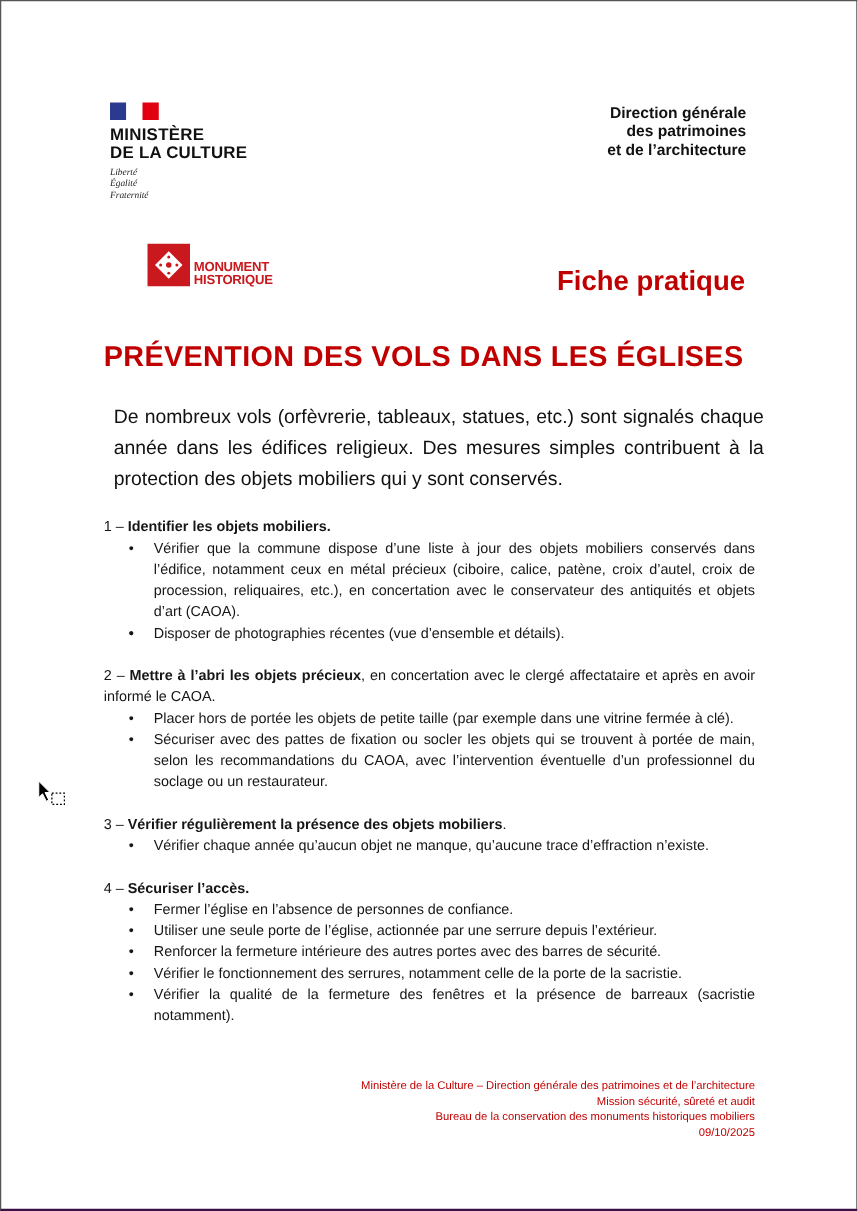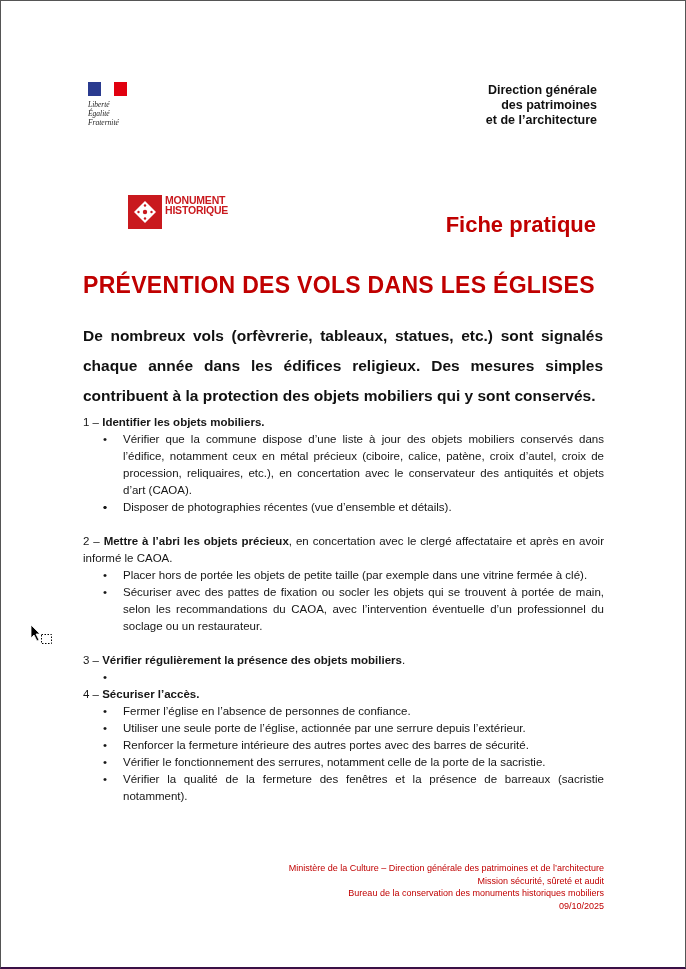--- a/index.html
+++ b/index.html
@@ -15,29 +15,29 @@
     .logo-ministere { position: absolute; left: 88px; top: 82px; width: 130px; }
     .flag { display: flex; width: 39px; height: 14px; }
     .flag .b { width: 13px; background: #2a3b8f; }
     .flag .w { width: 13px; background: #ffffff; }
     .flag .r { width: 13px; background: #e1000f; }
     .min-title { font-weight: bold; font-size: 13.5px; line-height: 14px; margin-top: 5px; letter-spacing: 0.2px; color: #111; }
     .devise { font-family: "Liberation Serif", serif; font-style: italic; font-size: 7.5px; line-height: 9px; margin-top: 4px; color: #222; }
 
     .dg { position: absolute; right: 89px; top: 83px; text-align: right; font-weight: bold; font-size: 12.5px; line-height: 15px; color: #111; }
 
-    .mh { position: absolute; left: 88px; top: 195px; display: flex; align-items: flex-start; padding-left: 40px; }
+    .mh { position: absolute; left: 78px; top: 195px; display: flex; align-items: flex-end; padding-left: 40px; }
     .mh-box { width: 34px; height: 34px; background: #c9191e; display: flex; align-items: center; justify-content: center; }
     .mh-text { margin-left: 3px; color: #c9191e; font-weight: bold; font-size: 10.5px; line-height: 10px; letter-spacing: -0.2px; }
 
     .fiche { position: absolute; right: 90px; top: 212px; color: #c00000; font-weight: bold; font-size: 22px; }
 
     .title { position: absolute; left: 83px; top: 272px; color: #c00000; font-weight: bold; font-size: 23px; letter-spacing: 0.3px; }
 
-    .intro { position: absolute; left: 83px; top: 321px; width: 520px; font-weight: bold; font-size: 15.5px; line-height: 30px; text-align: justify; color: #111; }
+    .intro { position: absolute; left: 91px; top: 321px; width: 520px; font-weight: normal; font-size: 15.5px; line-height: 25px; text-align: justify; color: #111; }
 
     .content { position: absolute; left: 83px; top: 414px; width: 521px; font-size: 11.5px; line-height: 17px; color: #161616; }
     .section { margin-bottom: 17px; }
     .sec-head { text-align: justify; }
     .sec-head b { font-weight: bold; }
     ul { margin: 0; padding: 0; list-style: none; }
     li { position: relative; padding-left: 40px; text-align: justify; }
     li .bullet { position: absolute; left: 20px; top: 0; }
 
     .footer { position: absolute; right: 82px; top: 862px; text-align: right; color: #c00000; font-size: 9px; line-height: 12.5px; }
@@ -47,20 +47,24 @@
 </head>
 <body>
 
 <div class="frame"></div>
 
 <div class="logo-ministere">
   <div class="flag">
     <div class="b"></div>
       <div class="w"></div>
       <div class="r"></div>
+  </div>
+  <div class="min-title">
+    <div>MINISTÈRE</div>
+    <div>DE LA CULTURE</div>
   </div>
   <div class="devise">
     <div>Liberté</div>
     <div>Égalité</div>
     <div>Fraternité</div>
   </div>
 </div>
 
 <div class="dg">
   <div>Direction générale</div>
@@ -106,21 +110,21 @@
     <div class="sec-head"><span>2 – </span><b>Mettre à l’abri les objets précieux</b><span>, en concertation avec le clergé affectataire et après en avoir informé le CAOA.</span></div>
     <ul>
       <li><span class="bullet">•</span><span>Placer hors de portée les objets de petite taille (par exemple dans une vitrine fermée à clé).</span></li>
       <li><span class="bullet">•</span><span>Sécuriser avec des pattes de fixation ou socler les objets qui se trouvent à portée de main, selon les recommandations du CAOA, avec l’intervention éventuelle d’un professionnel du soclage ou un restaurateur.</span></li>
     </ul>
   </div>
 
   <div class="section">
     <div class="sec-head"><span>3 – </span><b>Vérifier régulièrement la présence des objets mobiliers</b><span>.</span></div>
     <ul>
-      <li><span class="bullet">•</span></li>
+      <li><span class="bullet">•</span><span>Vérifier chaque année qu’aucun objet ne manque, qu’aucune trace d’effraction n’existe.</span></li>
     </ul>
   </div>
 
   <div class="section">
     <div class="sec-head"><span>4 – </span><b>Sécuriser l’accès.</b><span></span></div>
     <ul>
       <li><span class="bullet">•</span><span>Fermer l’église en l’absence de personnes de confiance.</span></li>
       <li><span class="bullet">•</span><span>Utiliser une seule porte de l’église, actionnée par une serrure depuis l’extérieur.</span></li>
       <li><span class="bullet">•</span><span>Renforcer la fermeture intérieure des autres portes avec des barres de sécurité.</span></li>
       <li><span class="bullet">•</span><span>Vérifier le fonctionnement des serrures, notamment celle de la porte de la sacristie.</span></li>

